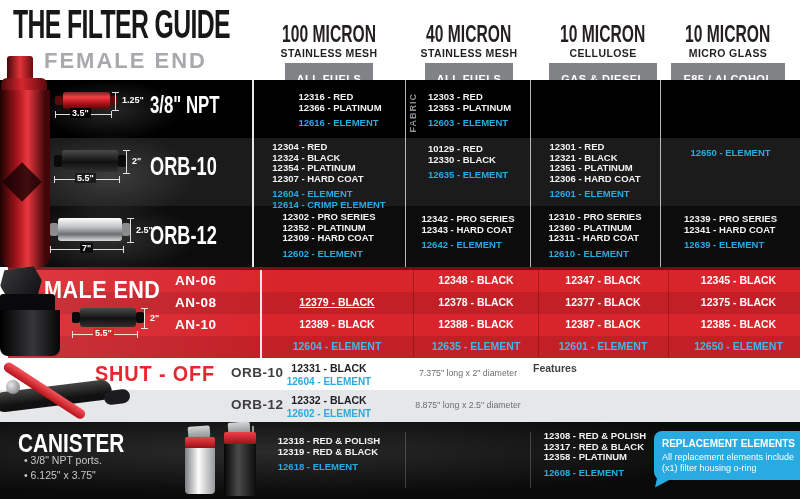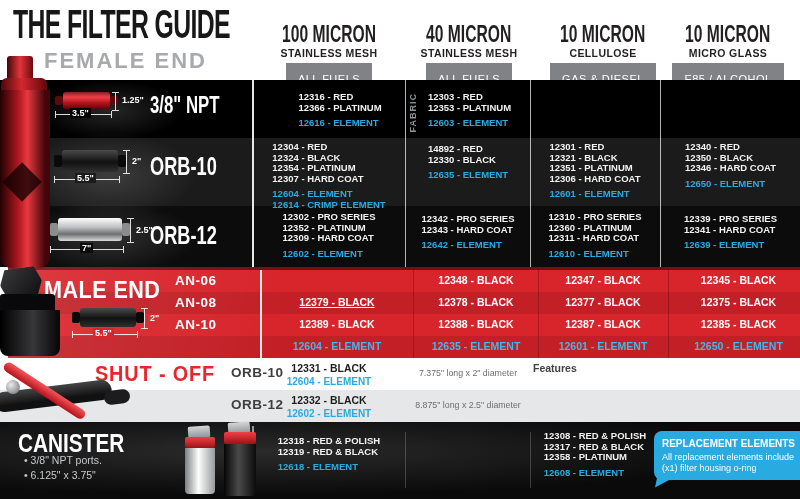--- a/index.html
+++ b/index.html
@@ -9,21 +9,21 @@
   .cxl{display:inline-block;white-space:nowrap;transform-origin:left center;}
   .s62{transform:scaleX(.62);} .s68{transform:scaleX(.68);} .s70{transform:scaleX(.70);}
   .s80{transform:scaleX(.80);} .s90{transform:scaleX(.90);}
 
   
   .title{left:13px;top:2px;font-size:40px;font-weight:bold;color:#171717;letter-spacing:-1px;}
   .femaleend{left:44px;top:48px;font-size:22px;font-weight:bold;letter-spacing:2px;color:#A7A9AC;}
   .colhead{top:22px;text-align:center;color:#231F20;}
   .colhead .micron{font-size:23px;font-weight:bold;line-height:24px;}
   .colhead .media{font-size:10.5px;font-weight:bold;letter-spacing:.4px;margin-top:1px;}
-  .badge{display:inline-block;margin-top:4px;background:#818285;color:#fff;font-size:11px;font-weight:normal;letter-spacing:.5px;padding:10px 12px;}
+  .badge{display:inline-block;margin-top:4px;background:#818285;color:#fff;font-size:11px;font-weight:bold;letter-spacing:.5px;padding:10px 12px;}
 
   
   .ftable{left:0;top:80px;width:800px;height:187px;background:#000;}
   .stripe{position:absolute;left:0;width:800px;}
   .vdiv{position:absolute;width:1px;background:rgba(255,255,255,.7);}
   .glow{position:absolute;background:radial-gradient(ellipse,rgba(255,255,255,.15) 0%,rgba(255,255,255,0) 70%);}
   .rowlabel{position:absolute;color:#fff;font-weight:bold;font-size:24px;}
   .fcell{position:absolute;text-align:center;}
   .fcell .in{display:inline-block;text-align:left;}
   .part-line{color:#F2F2F3;font-size:9.5px;font-weight:bold;line-height:10.5px;white-space:nowrap;}
@@ -176,44 +176,39 @@
             <div class="part-line">12354 - PLATINUM</div>
             <div class="part-line">12307 - HARD COAT</div>
           </div>
       <div class="elements">
             <div class="element-line">12604 - ELEMENT</div>
             <div class="element-line">12614 - CRIMP ELEMENT</div>
           </div>
     </div></div>
     <div class="fcell" style="left:407px;top:64px;width:122px;"><div class="in">
       <div>
-            <div class="part-line">14892 - RED</div>
+            <div class="part-line">10129 - RED</div>
             <div class="part-line">12330 - BLACK</div>
           </div>
       <div class="elements">
             <div class="element-line">12635 - ELEMENT</div>
           </div>
     </div></div>
     <div class="fcell" style="left:531px;top:62px;width:128px;"><div class="in">
       <div>
             <div class="part-line">12301 - RED</div>
             <div class="part-line">12321 - BLACK</div>
             <div class="part-line">12351 - PLATINUM</div>
             <div class="part-line">12306 - HARD COAT</div>
           </div>
       <div class="elements">
             <div class="element-line">12601 - ELEMENT</div>
           </div>
     </div></div>
     <div class="fcell" style="left:661px;top:62px;width:139px;"><div class="in">
-      <div>
-            <div class="part-line">12340 - RED</div>
-            <div class="part-line">12350 - BLACK</div>
-            <div class="part-line">12346 - HARD COAT</div>
-          </div>
       <div class="elements">
             <div class="element-line">12650 - ELEMENT</div>
           </div>
     </div></div>
 
     <div class="thumb t-silver" style="left:58px;top:138px;width:64px;height:23px;"></div>
     <div class="vdim" style="left:127px;top:138px;height:23px;"></div>
     <div class="dimtext" style="left:136px;top:145px;">2.5"</div>
     <div class="hdim" style="left:50px;top:166px;width:72px;"></div>
     <div class="dimtext" style="left:80px;top:163px;background:#0c0c0c;padding:0 2px;">7"</div>

